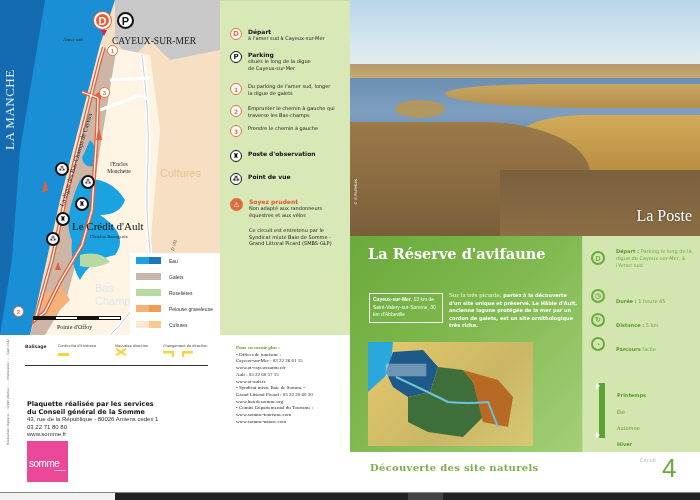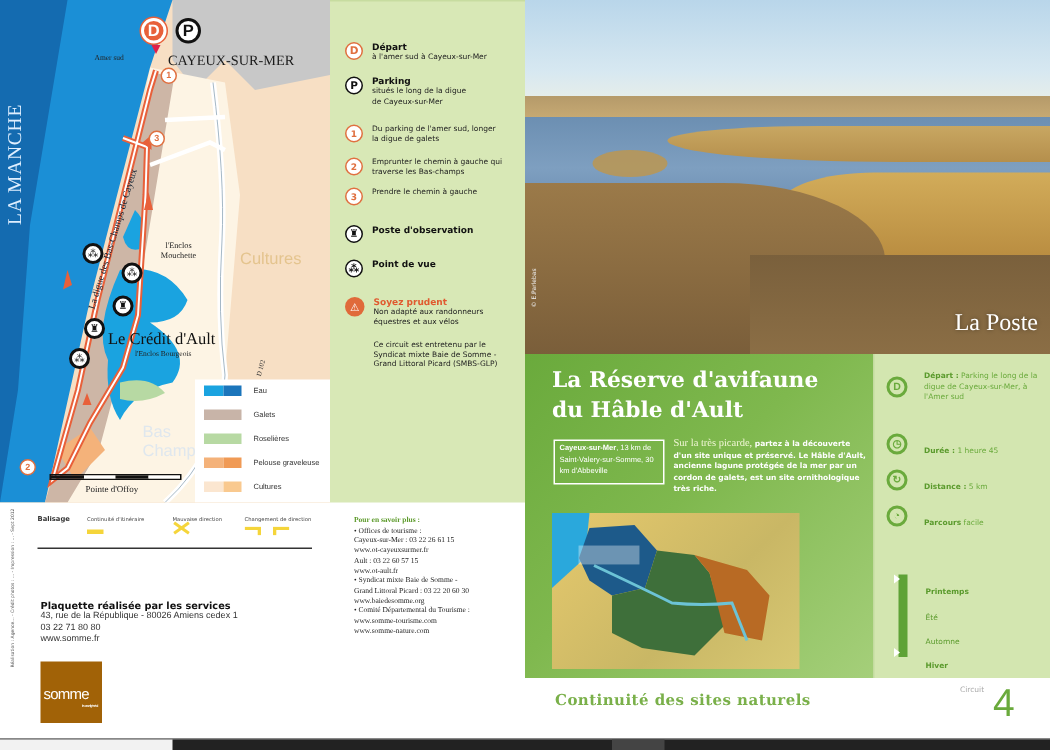--- a/index.html
+++ b/index.html
@@ -60,21 +60,21 @@
   #balisage .bl-title { position: absolute; left: 0; top: 0; font-size: 4.5px; font-weight: bold; color: #333; }
   .bl-col { position: absolute; top: 0; font-size: 3.5px; color: #444; }
   .bl-mark { position: absolute; background: #f5d53a; }
 
   
   #credits { left: 6px; top: 375px; width: 8px; height: 70px; }
   #credits span { position: absolute; left: 0; top: 70px; transform: rotate(-90deg); transform-origin: left top; font-size: 3px; color: #555; white-space: nowrap; }
   #plaquette { left: 27px; top: 400px; width: 190px; }
   #plaquette .pq-title { font-size: 6.5px; font-weight: bold; color: #111; line-height: 8px; }
   #plaquette .pq-line { font-family: "Liberation Sans", sans-serif; font-size: 6px; line-height: 7.5px; color: #333; }
-  #somme-logo { left: 27px; top: 441px; width: 41px; height: 41px; background: #a16207; color: #fff; font-family: "Liberation Sans", sans-serif; font-size: 10px; padding-top: 17px; padding-left: 2px; letter-spacing: -0.5px; }
+  #somme-logo { left: 27px; top: 441px; width: 41px; height: 41px; background: #ec4899; color: #fff; font-family: "Liberation Sans", sans-serif; font-size: 10px; padding-top: 17px; padding-left: 2px; letter-spacing: -0.5px; }
   #somme-logo small { display: block; font-size: 2.5px; text-align: right; padding-right: 3px; }
 
   
   #savoir { left: 236px; top: 345px; width: 110px; font-family: "Liberation Serif", serif; font-size: 5px; line-height: 6.7px; color: #222; }
   #savoir .sv-title { color: #5c9a2a; font-weight: bold; }
 
   
   #photo { left: 350px; top: 0; width: 350px; height: 236px; overflow: hidden; background: linear-gradient(180deg, #cfe2ef 0%, #d9e8f0 30%, #e6e4d8 35%); }
   #photo .sky { position: absolute; left: 0; top: 0; width: 350px; height: 68px; background: linear-gradient(180deg, #b9d6ea 0%, #d7e8f1 70%, #e8eee9 100%); }
   #photo .dunes { position: absolute; left: 0; top: 64px; width: 350px; height: 16px; background: linear-gradient(180deg, #b59a6a, #c8ab74); }
@@ -276,20 +276,21 @@
   <div class="bl-mark" style="left:138px;top:7px;width:11px;height:6px;clip-path:polygon(0 0,100% 0,100% 100%,80% 100%,80% 40%,0 40%);"></div>
   <div class="bl-mark" style="left:157px;top:7px;width:11px;height:6px;clip-path:polygon(0 0,100% 0,100% 40%,20% 40%,20% 100%,0 100%);"></div>
 </div>
 
 <div id="credits" class="abs">
   <span>Réalisation : Agence... - Crédit photos : ... - Impression : ... - Sept 2012</span>
 </div>
 
 <div id="plaquette" class="abs">
   <div class="pq-title">Plaquette réalisée par les services</div>
+  <div class="pq-title">du Conseil général de la Somme</div>
   <div class="pq-line">43, rue de la République - 80026 Amiens cedex 1</div>
   <div class="pq-line">03 22 71 80 80</div>
   <div class="pq-line">www.somme.fr</div>
 </div>
 <div id="somme-logo" class="abs">
   <span>somme</span>
   <small>le conseil général</small>
 </div>
 
 <div id="savoir" class="abs">
@@ -316,21 +317,20 @@
   <div class="reeds3"></div>
   <div class="ground"></div>
   <div class="ground2"></div>
   <span class="photo-credit">© E.Parlebas</span>
   <span class="la-somme">La Poste</span>
 </div>
 
 <div id="title-panel" class="abs">
   <h1>
     <span>La Réserve d'avifaune</span><br>
-    <span>du Hâble d'Ault</span>
   </h1>
   <div id="dist-box">
     <b>Cayeux-sur-Mer</b><span>, 13 km de Saint-Valery-sur-Somme, 30 km d'Abbeville</span>
   </div>
   <div id="intro">
     <span class="lead">Sur la très picarde,</span><span> partez à la découverte d'un site unique et préservé. Le Hâble d'Ault, ancienne lagune protégée de la mer par un cordon de galets, est un site ornithologique très riche.</span>
   </div>
   <div id="region-map">
     <svg width="165" height="104" viewBox="0 0 165 104">
       <path d="M0 0 L25 0 L22 30 L0 50 Z" fill="#2aa8dc"></path>
@@ -360,20 +360,20 @@
     <div class="ip-icon">◔</div>
     <div class="ip-text" style="margin-top:10px"><b>Parcours</b><span> facile</span></div>
   </div>
   <div id="season-bar"></div>
   <span class="season on" style="top:156px;">Printemps</span>
   <span class="season" style="top:173px;">Été</span>
   <span class="season" style="top:189px;">Automne</span>
   <span class="season on" style="top:205px;">Hiver</span>
 </div>
 
-<div id="discovery" class="abs">Continuité des sites naturels</div>
+<div id="discovery" class="abs">Découverte des site naturels</div>
 <div id="circuit-label" class="abs">Circuit</div>
 <div id="circuit-num" class="abs">4</div>
 
 <div id="bottom-bar" class="abs">
   <div class="seg" style="left:0;width:115px;background:#f2f2f2;"></div>
   <div class="seg" style="left:408px;width:35px;background:#444;"></div>
 </div>
 
 </body></html>

